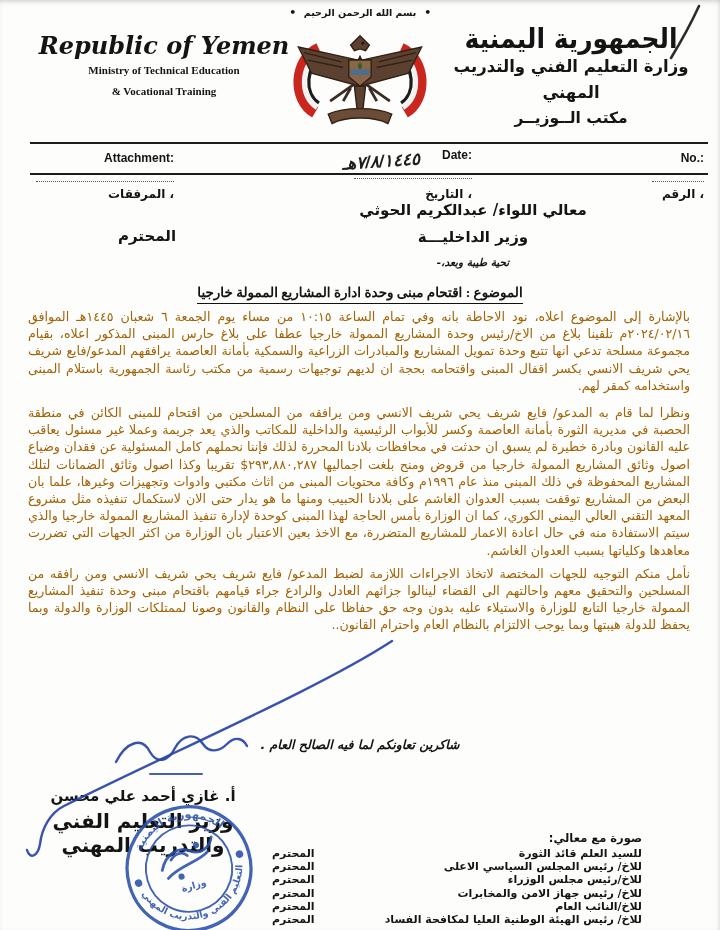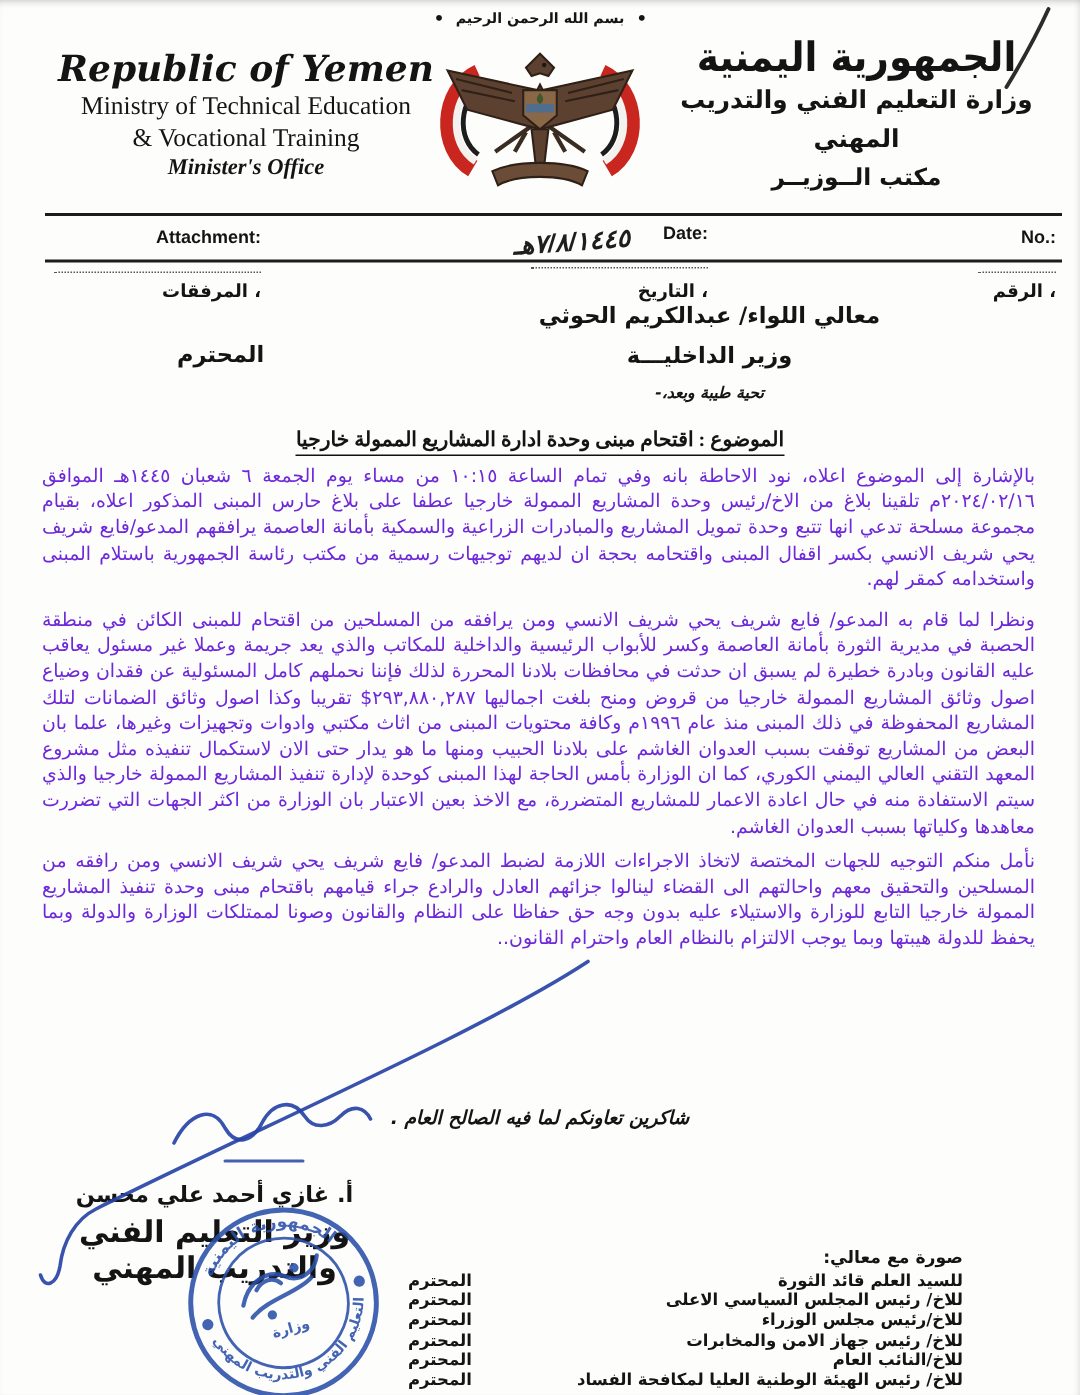--- a/index.html
+++ b/index.html
@@ -2,21 +2,21 @@
 <html lang="ar"><head>
 <meta charset="utf-8">
 <style>
   html,body{margin:0;padding:0;background:#e9e9e9;}
   .page{position:relative;width:720px;height:930px;margin:0 auto;background:#fdfdfb;
         overflow:hidden;font-family:"DejaVu Sans",sans-serif;color:#141414;
         box-shadow:inset 0 4px 6px -4px #b9b9b9, inset -3px 0 5px -3px #d8d8d8;}
   
   .hdr-left{position:absolute;left:26px;top:32px;width:276px;text-align:center;direction:ltr;}
   .roy{font-family:"DejaVu Serif",serif;font-style:italic;font-weight:bold;font-size:24px;line-height:28px;}
-  .min-line{font-family:"Liberation Serif",serif;font-weight:normal;font-size:17px;line-height:21px;}
+  .min-line{font-family:"Liberation Serif",serif;font-weight:bold;font-size:11px;line-height:21px;}
   .office-en{font-family:"Liberation Serif",serif;font-weight:bold;font-style:italic;font-size:15px;line-height:20px;}
   .emblem{position:absolute;left:281px;top:6px;width:158px;height:132px;text-align:center;}
   .bism{font-size:9.5px;font-weight:bold;letter-spacing:-0.5px;white-space:nowrap;
         display:flex;align-items:center;justify-content:center;gap:8px;direction:rtl;}
   .bism .dot{font-size:11px;}
   .hdr-right{position:absolute;right:18px;top:24px;width:262px;text-align:center;direction:rtl;}
   .callig{font-size:25px;font-weight:bold;line-height:30px;transform:scaleY(1.08);}
   .ar-min{font-size:16.5px;font-weight:bold;line-height:26px;}
   .ar-office{font-size:15.5px;font-weight:bold;letter-spacing:1px;line-height:24px;}
   
@@ -34,21 +34,21 @@
   
   .recipient{position:absolute;left:308px;top:197px;width:330px;text-align:center;direction:rtl;}
   .rec-name{font-size:15px;font-weight:bold;line-height:27px;}
   .rec-role{font-size:15px;font-weight:bold;line-height:27px;}
   .rec-greet{font-size:10.5px;font-weight:bold;font-style:italic;line-height:22px;}
   .muhtaram{position:absolute;left:118px;top:227px;font-size:15px;font-weight:bold;}
   
   .subject-wrap{position:absolute;left:0;right:0;top:282px;text-align:center;direction:rtl;}
   .subject{display:inline-block;font-size:13.5px;font-weight:bold;border-bottom:1.7px solid #111;padding-bottom:2px;font-family:Liberation Serif, serif;}
   .bodytext{position:absolute;left:28px;right:30px;top:308px;direction:rtl;text-align:justify;
-            font-size:12.6px;line-height:17.2px;color:#6d28d9;}
+            font-size:12.6px;line-height:17.2px;color:#a16207;}
   .bodytext p{margin:0 0 10px 0;}
   .alayh{font-size:14px;font-weight:bold;text-decoration:underline;margin:0 0 5px 0;text-align:right;}
   .closing1{position:absolute;left:250px;top:737px;width:220px;text-align:center;
             font-size:12.5px;font-weight:bold;font-style:italic;direction:rtl;}
   .closing2{position:absolute;left:240px;top:760px;width:238px;text-align:center;
             font-size:13px;font-weight:bold;direction:rtl;}
   
   .sig{position:absolute;left:18px;top:784px;width:250px;text-align:center;direction:rtl;}
   .sig-name{font-size:15px;font-weight:bold;line-height:25px;}
   .sig-role{font-size:20px;font-weight:bold;line-height:24px;}
@@ -61,21 +61,20 @@
 </style>
 </head>
 <body>
 
 <div class="page">
 
   <div class="hdr-left">
     <div class="roy">Republic of Yemen</div>
     <div class="min-line">Ministry of Technical Education</div>
     <div class="min-line">&amp; Vocational Training</div>
-    <div class="office-en">Minister's Office</div>
   </div>
 
   <div class="emblem">
     <div class="bism">
       <span class="dot">•</span>
       <span>بسم الله الرحمن الرحيم</span>
       <span class="dot">•</span>
     </div>
     <svg width="150" height="112" viewBox="0 0 160 120">
 

